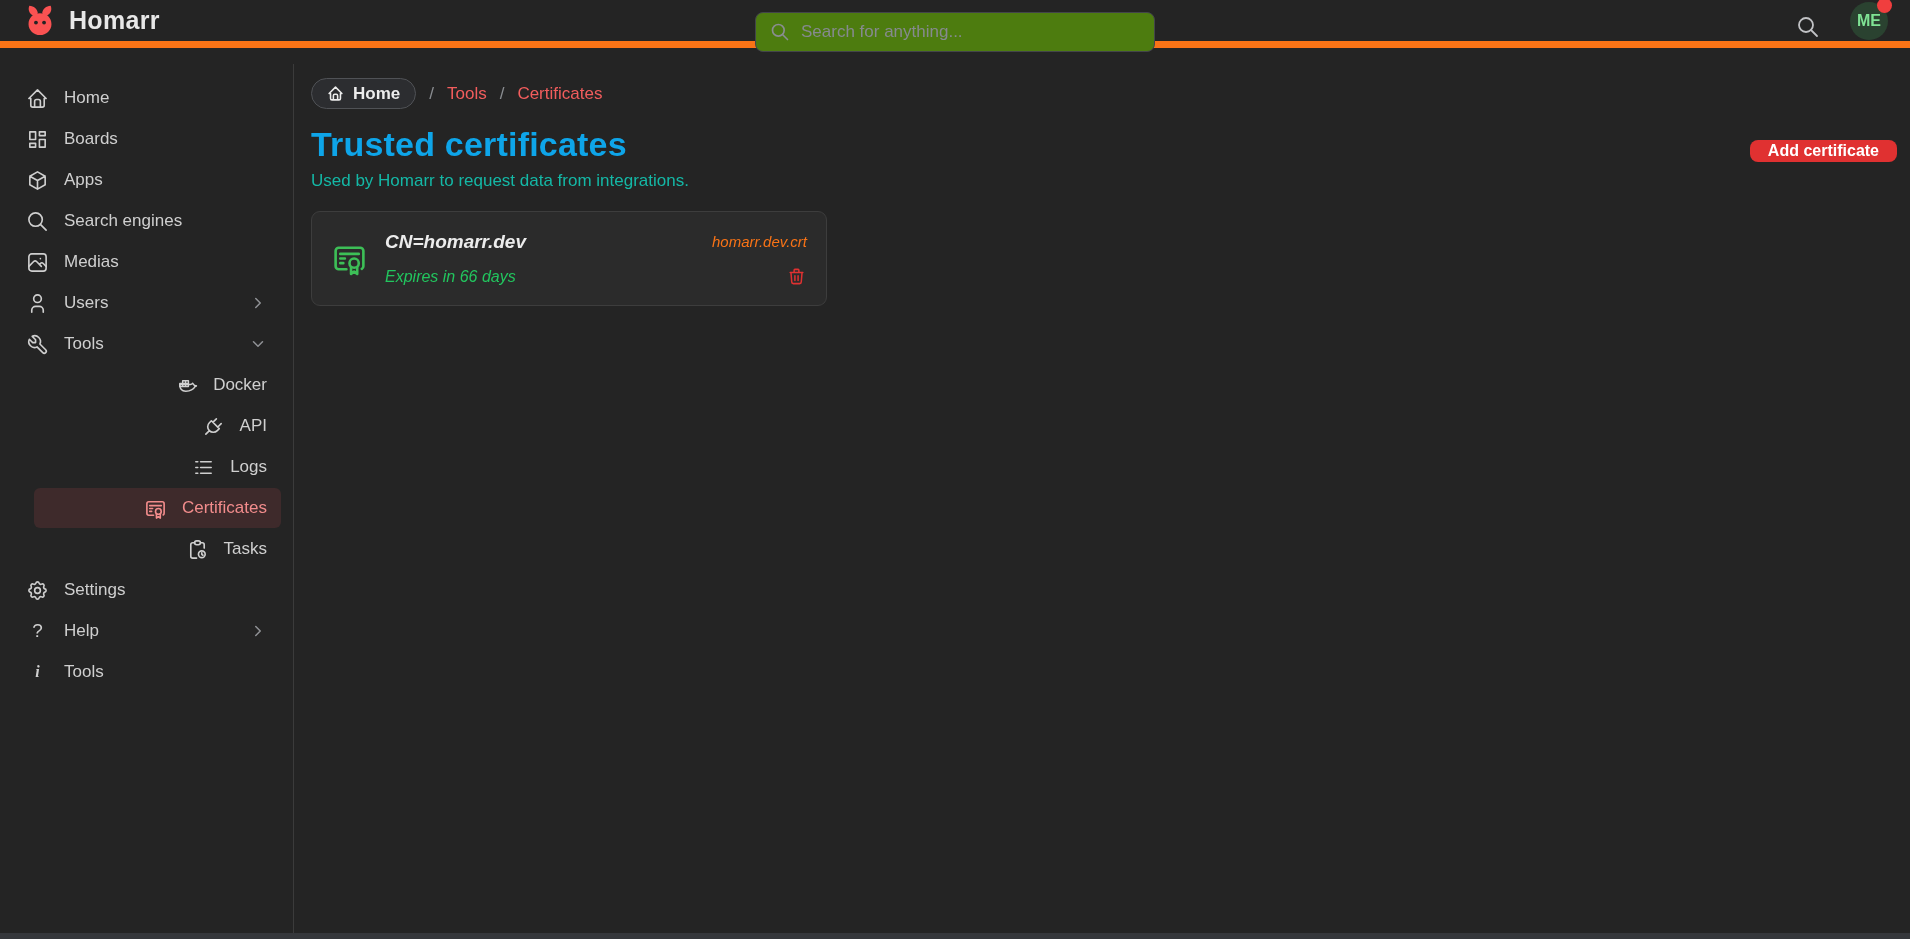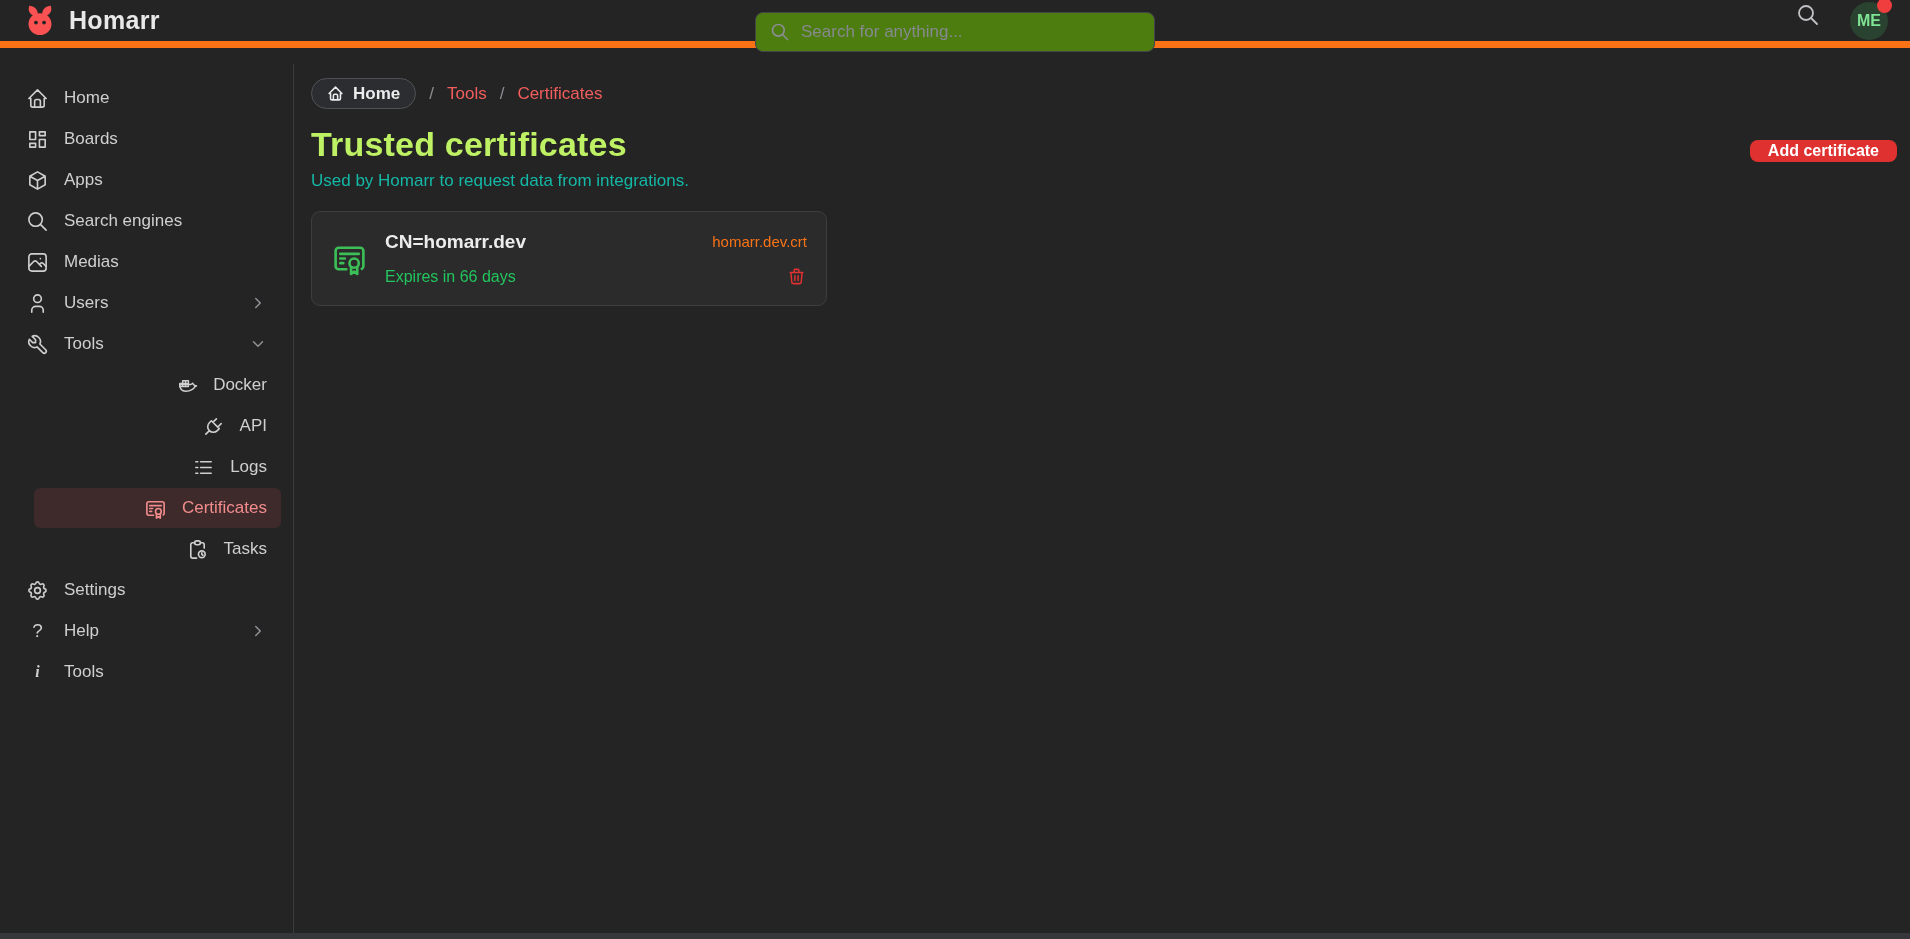--- a/index.html
+++ b/index.html
@@ -36,21 +36,21 @@
     padding:4px 14px;
     color:#8a8d91;
   }
   .search-box svg { width:20px; height:20px; flex:none; }
   .search-box input {
     flex:1; background:transparent; border:none; outline:none;
     color:#c9c9c9; font-size:17px; font-family:inherit;
   }
   .search-box input::placeholder { color:#868a8f; }
 
-  .header-right { margin-left:auto; display:flex; align-items:flex-start; gap:28px; }
+  .header-right { margin-left:auto; display:flex; align-items:flex-end; gap:28px; }
   .icon-btn { background:none; border:none; color:#c1c2c5; cursor:pointer; width:26px; height:26px; }
   .icon-btn svg { width:24px; height:24px; }
   .avatar {
     position:relative; width:38px; height:38px; border-radius:50%;
     background:#2a4230; color:#7fe394;
     display:flex; align-items:center; justify-content:center;
     font-size:16px; font-weight:700; cursor:pointer;
   }
   .avatar-dot {
     position:absolute; top:-4px; right:-4px;
@@ -89,21 +89,21 @@
   .crumb-pill {
     display:flex; align-items:center; gap:9px;
     height:31px; padding:0 15px;
     background:#2c2d30; border:1px solid #505256; border-radius:16px;
     color:#ececec; font-weight:700; text-decoration:none;
   }
   .crumb-pill svg { width:17px; height:17px; }
   .crumb-sep { color:#8a8d91; }
   .crumb-link { color:#f25d5d; text-decoration:none; cursor:pointer; }
 
-  .page-title { margin-top:16px; font-size:34px; font-weight:700; color:#bef264; letter-spacing:.2px; }
+  .page-title { margin-top:16px; font-size:34px; font-weight:700; color:#0ea5e9; letter-spacing:.2px; }
   .page-subtitle { margin-top:7px; font-size:17px; color:#14b8a6; }
 
   .add-btn {
     position:absolute; top:76px; right:13px;
     height:22px; padding:0 18px;
     background:#e03131; color:#ffffff;
     border:none; border-radius:8px;
     font-size:16px; font-weight:700; font-family:inherit;
     cursor:pointer;
   }
@@ -112,21 +112,21 @@
     margin-top:20px;
     width:516px; height:95px;
     background:#2b2b2b;
     border:1px solid #3d3d3d;
     border-radius:9px;
     padding:16px 19px;
     display:flex; align-items:center; gap:17px;
   }
   .cert-icon { color:#3dbf57; width:37px; height:37px; flex:none; }
   .cert-icon svg { width:37px; height:37px; }
-  .cert-body { flex:1; display:flex; flex-direction:column; gap:14px; min-width:0; }
+  .cert-body { flex:1; display:flex; flex-direction:column; gap:14px; min-width:0;font-style:italic; }
   .cert-row { display:flex; align-items:center; justify-content:space-between; }
   .cert-cn { font-size:19px; font-weight:700; color:#ececec; }
   .cert-file { font-size:15px; color:#f97316; }
   .cert-expires { font-size:16px; color:#22c55e; }
   .trash-btn { background:none; border:none; color:#e03131; cursor:pointer; width:20px; height:20px; padding:0; }
   .trash-btn svg { width:19px; height:19px; }
 
   .bottom-strip {
     position:absolute; left:0; right:0; bottom:0; height:6px;
     background:#35373b;

